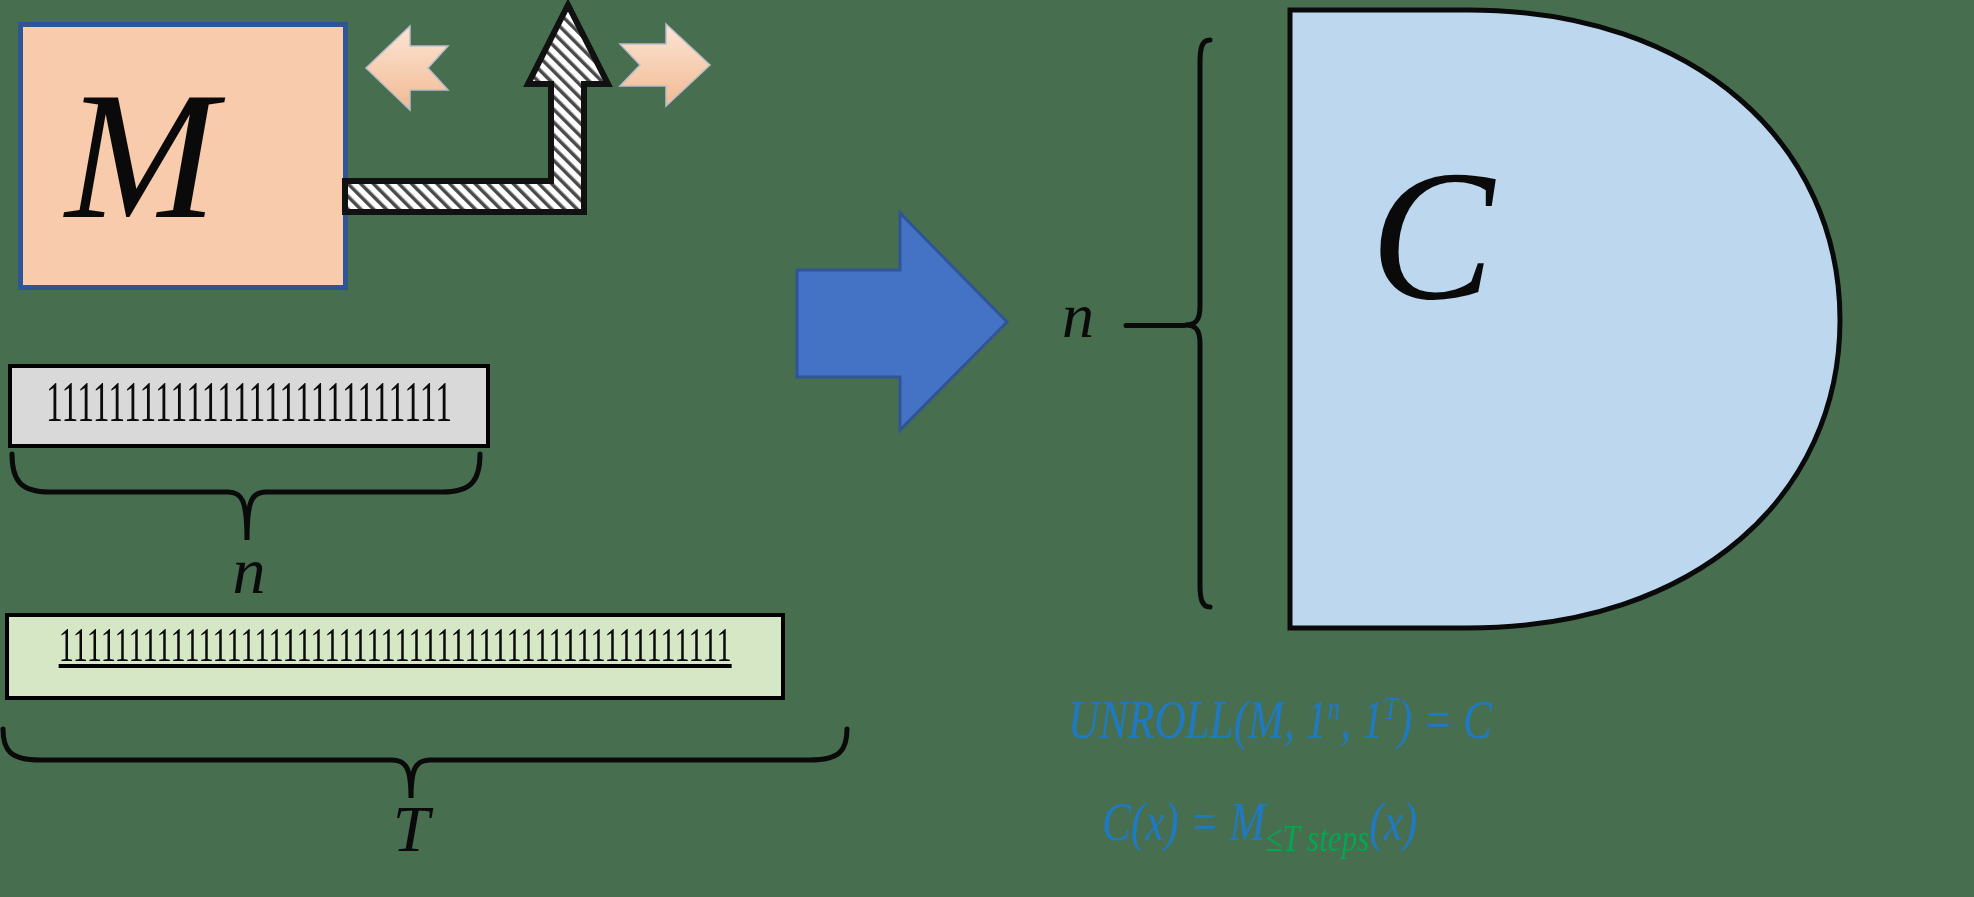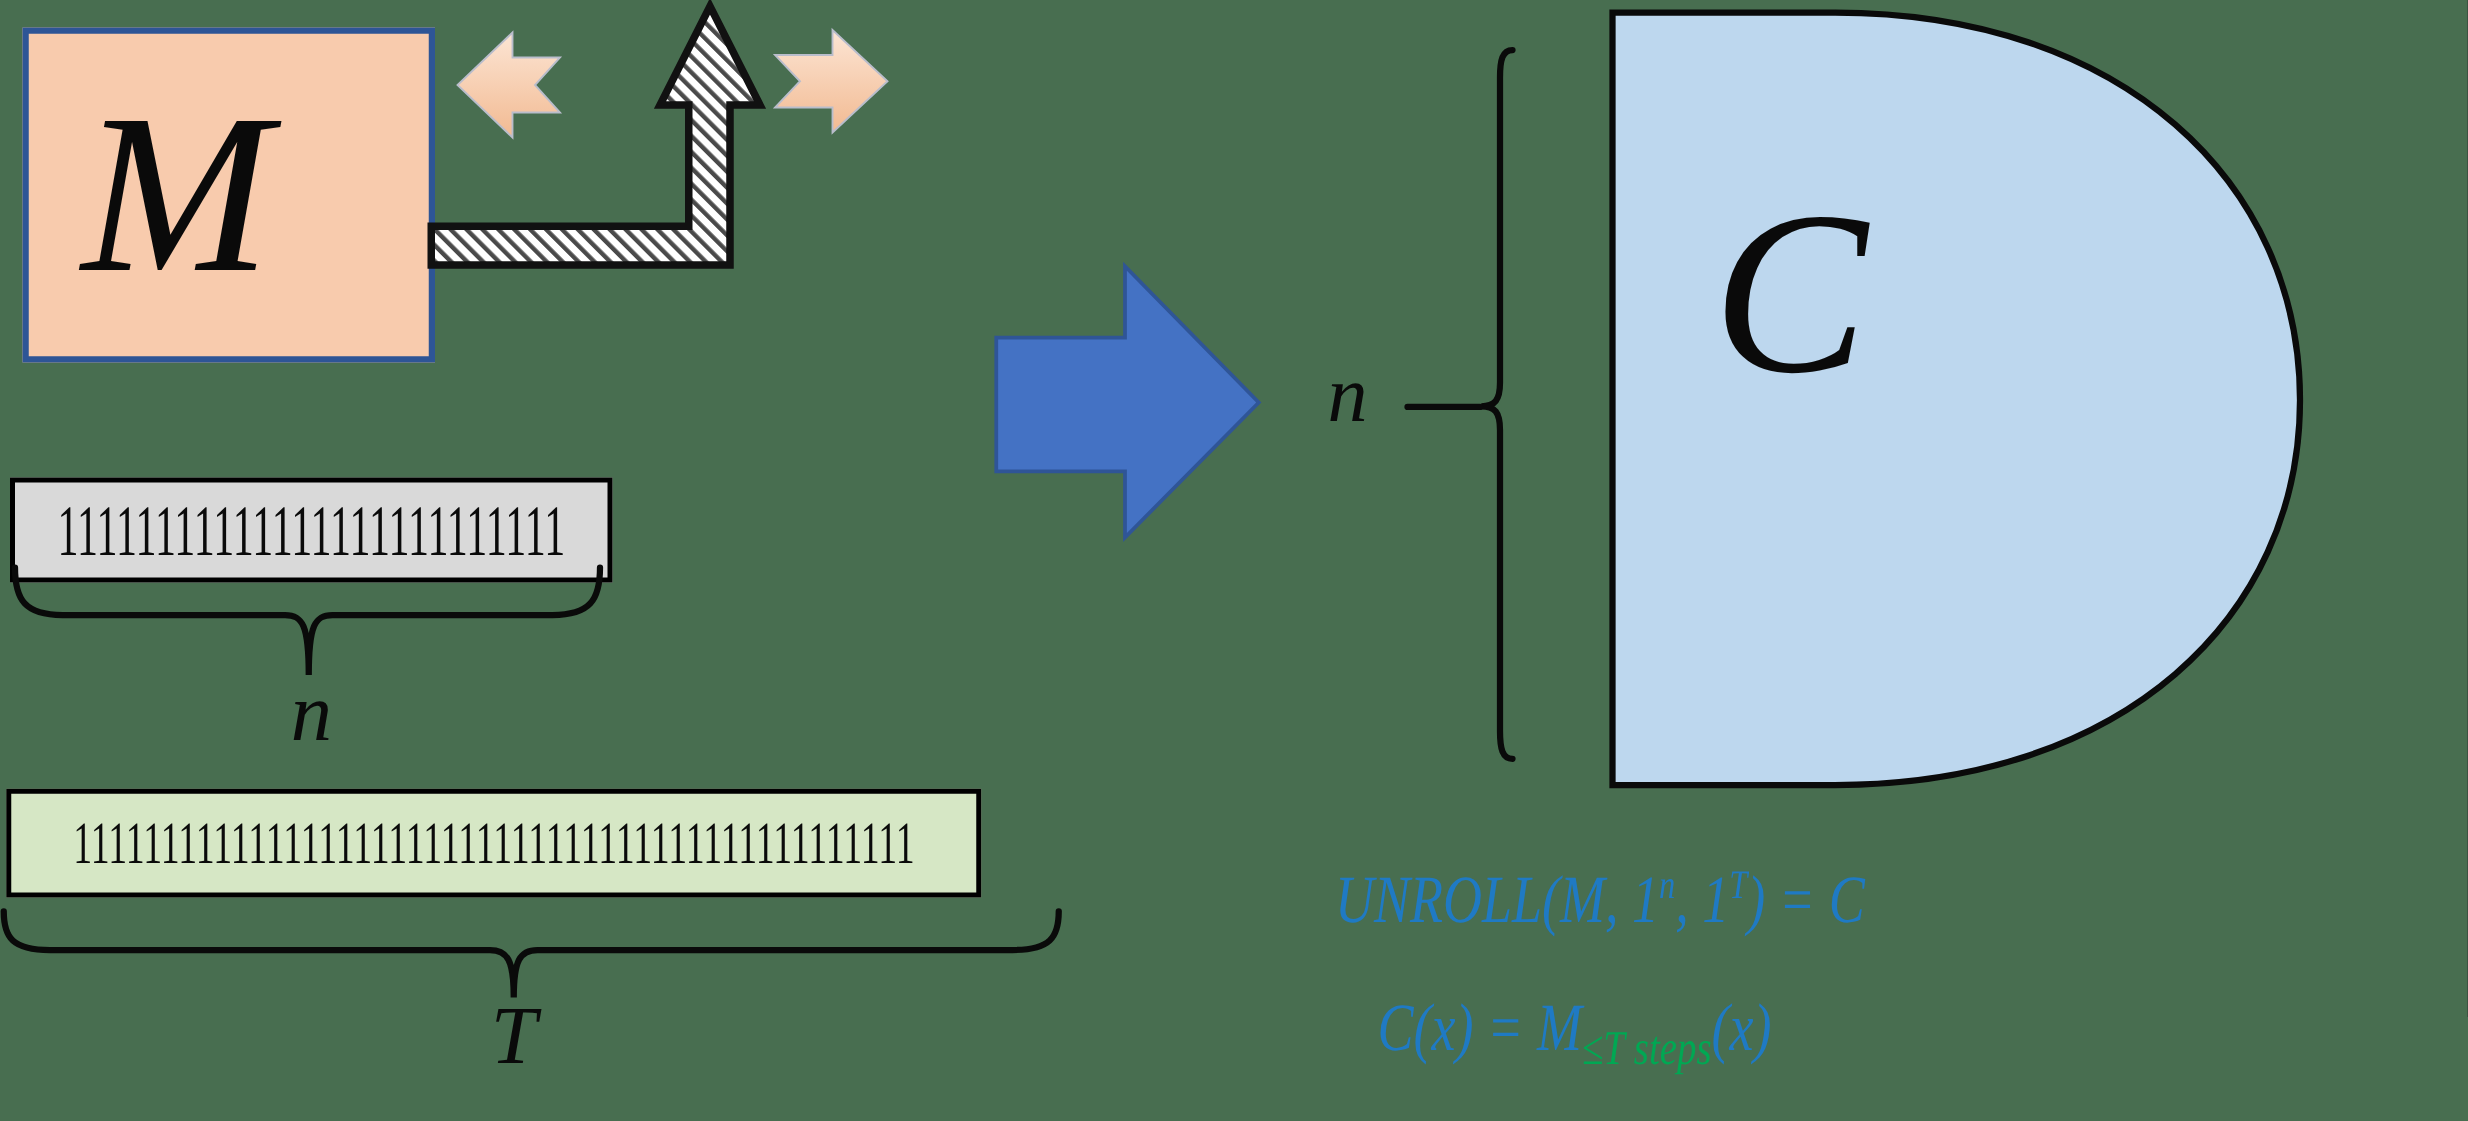--- a/index.html
+++ b/index.html
@@ -34,26 +34,25 @@
     display:flex;align-items:center;justify-content:center;
   }
   .m-label{
     font-style:italic;font-size:182px;line-height:1;color:var(--ink);
     transform:translateX(-42px);
   }
 
   
   .tape{
     border:4px solid var(--tape-border);
-    display:flex;align-items:center;justify-content:center;
+    display:flex;align-items:flex-start;justify-content:center;
     overflow:hidden;
-    margin-top:18px;
   }
   .input-tape{left:8px;top:364px;width:474px;height:76px;background:var(--input-tape-fill);}
-  .time-tape{left:5px;top:613px;width:772px;height:79px;background:var(--time-tape-fill);}
+  .time-tape{left:5px;top:613px;width:772px;height:79px;background:var(--time-tape-fill);text-decoration:underline;}
   .tape-text{
     white-space:nowrap;color:var(--ink);letter-spacing:0;
   }
   .input-tape .tape-text{font-size:58px;transform:scaleX(0.58);}
   .time-tape .tape-text{font-size:48px;transform:scaleX(0.63);}
 
   
   .math-label{
     font-style:italic;color:var(--ink);line-height:1;text-align:center;
   }

